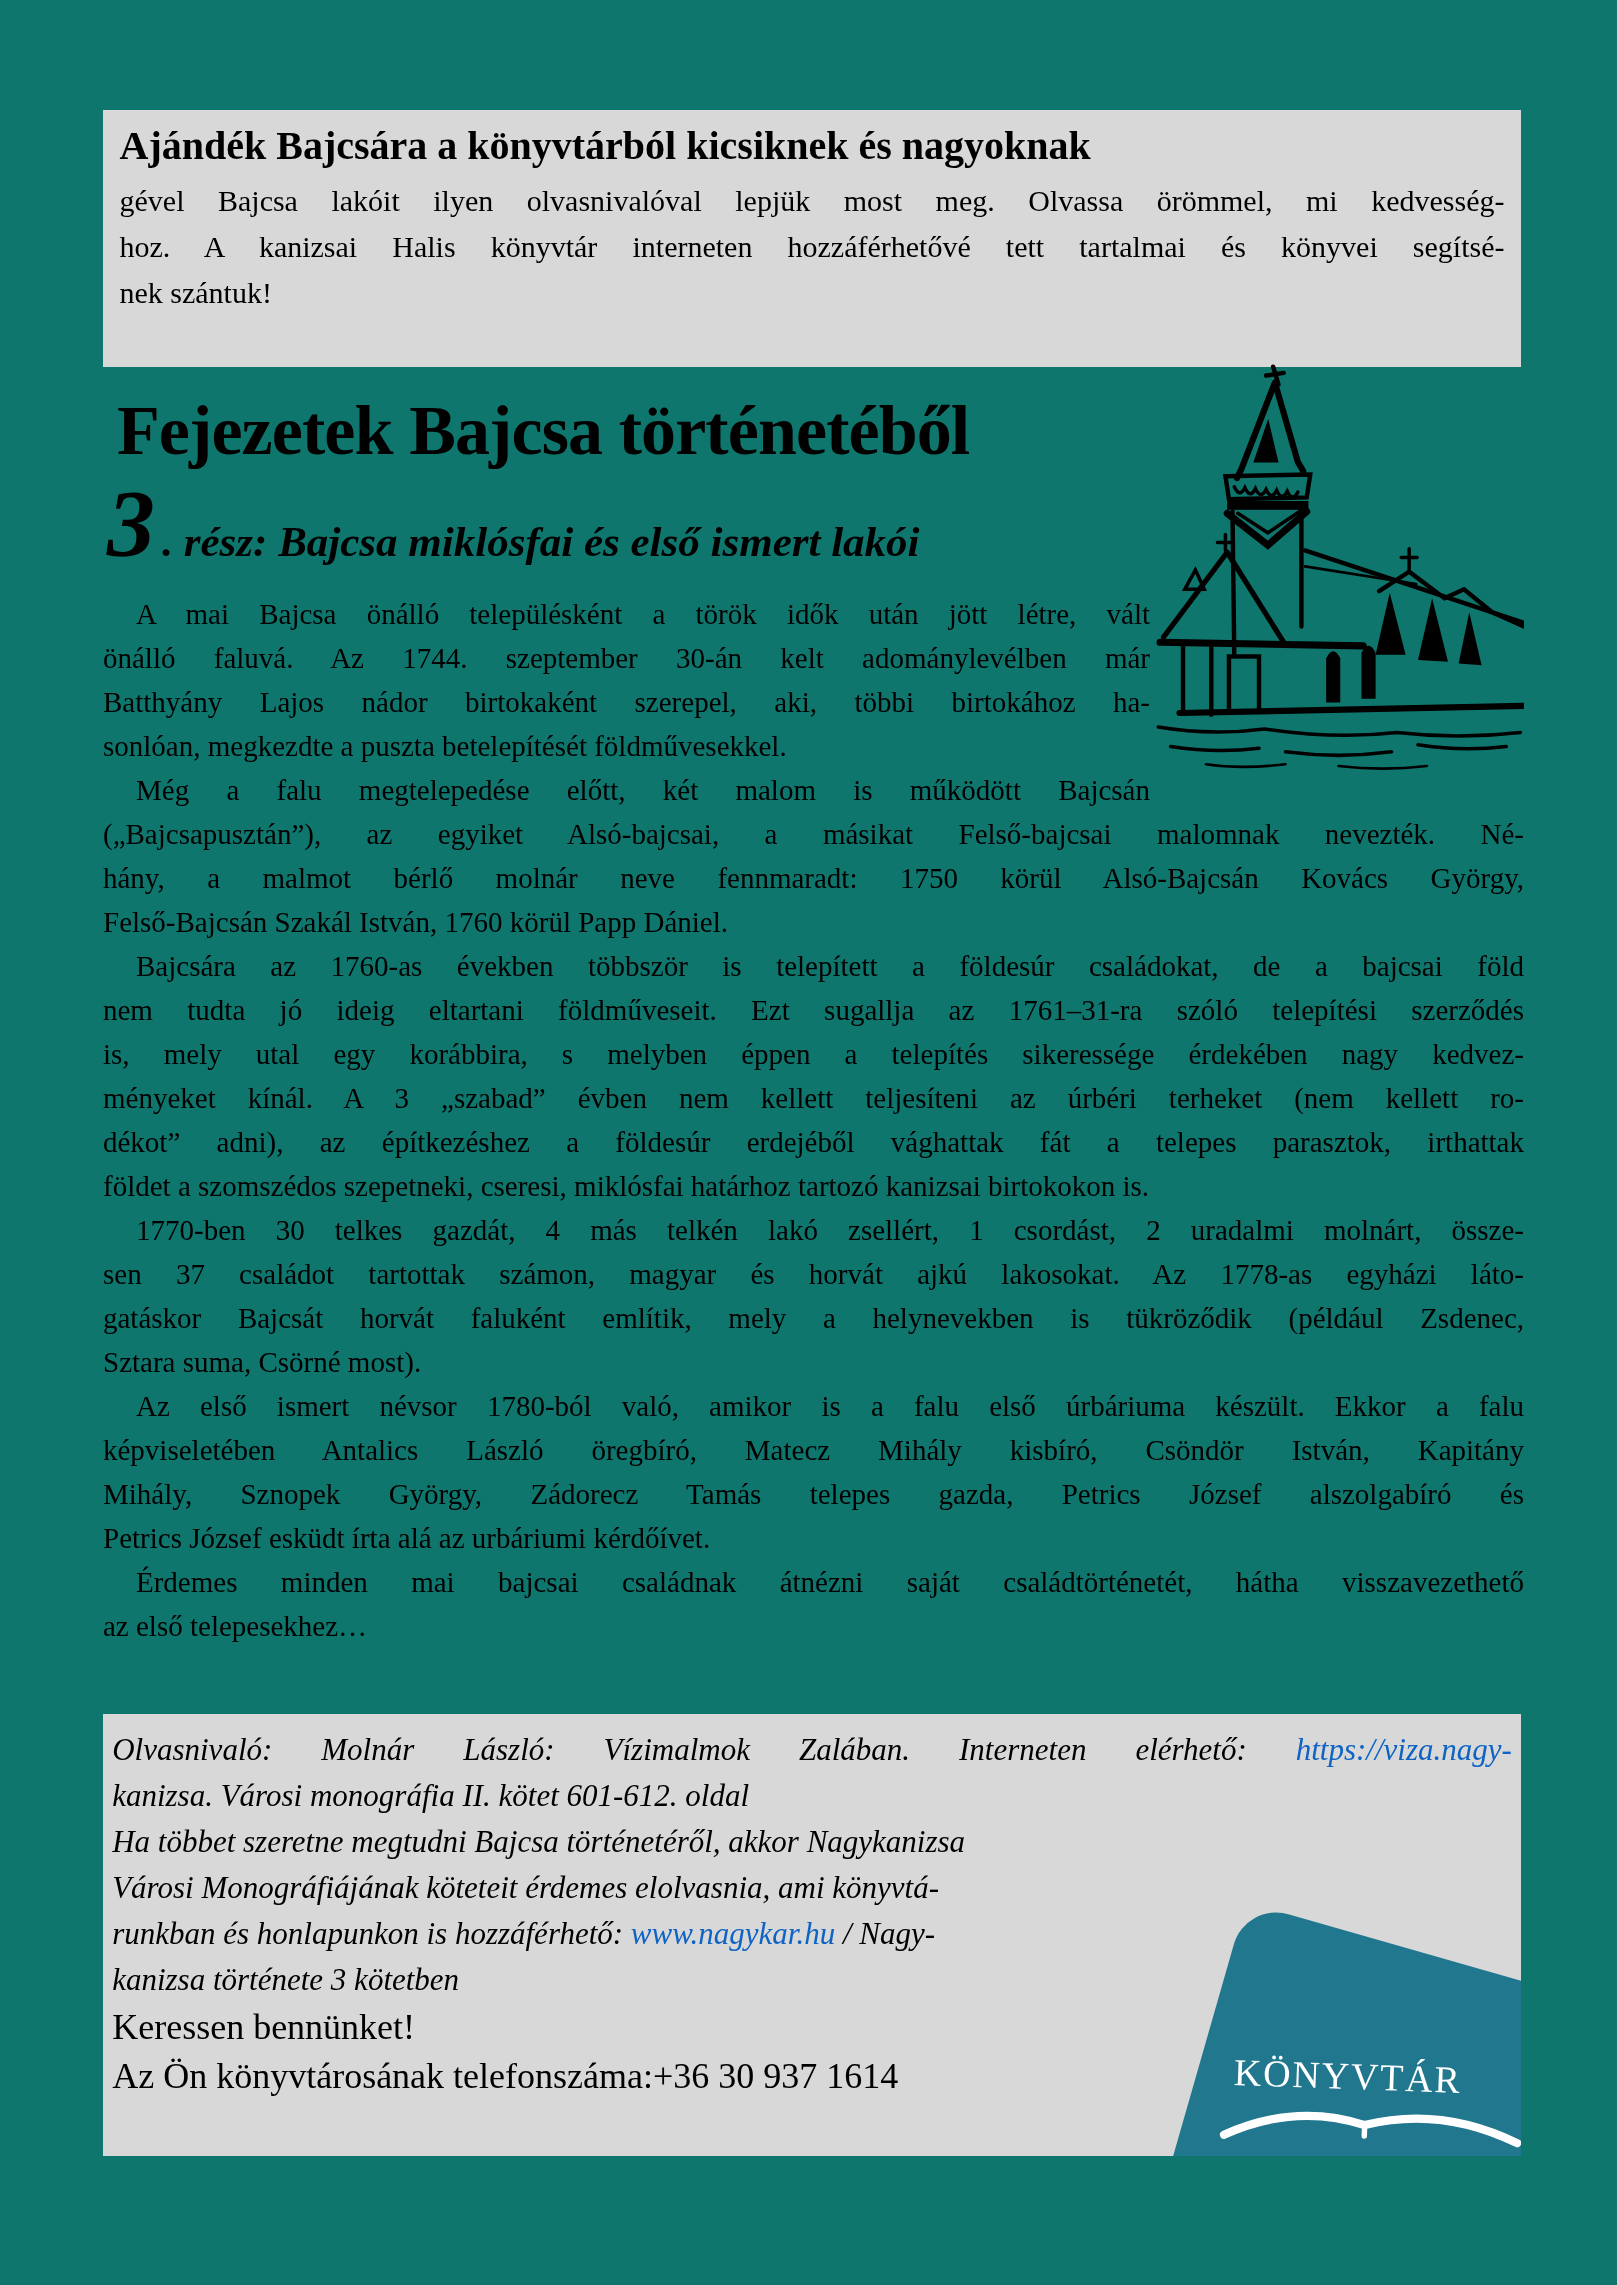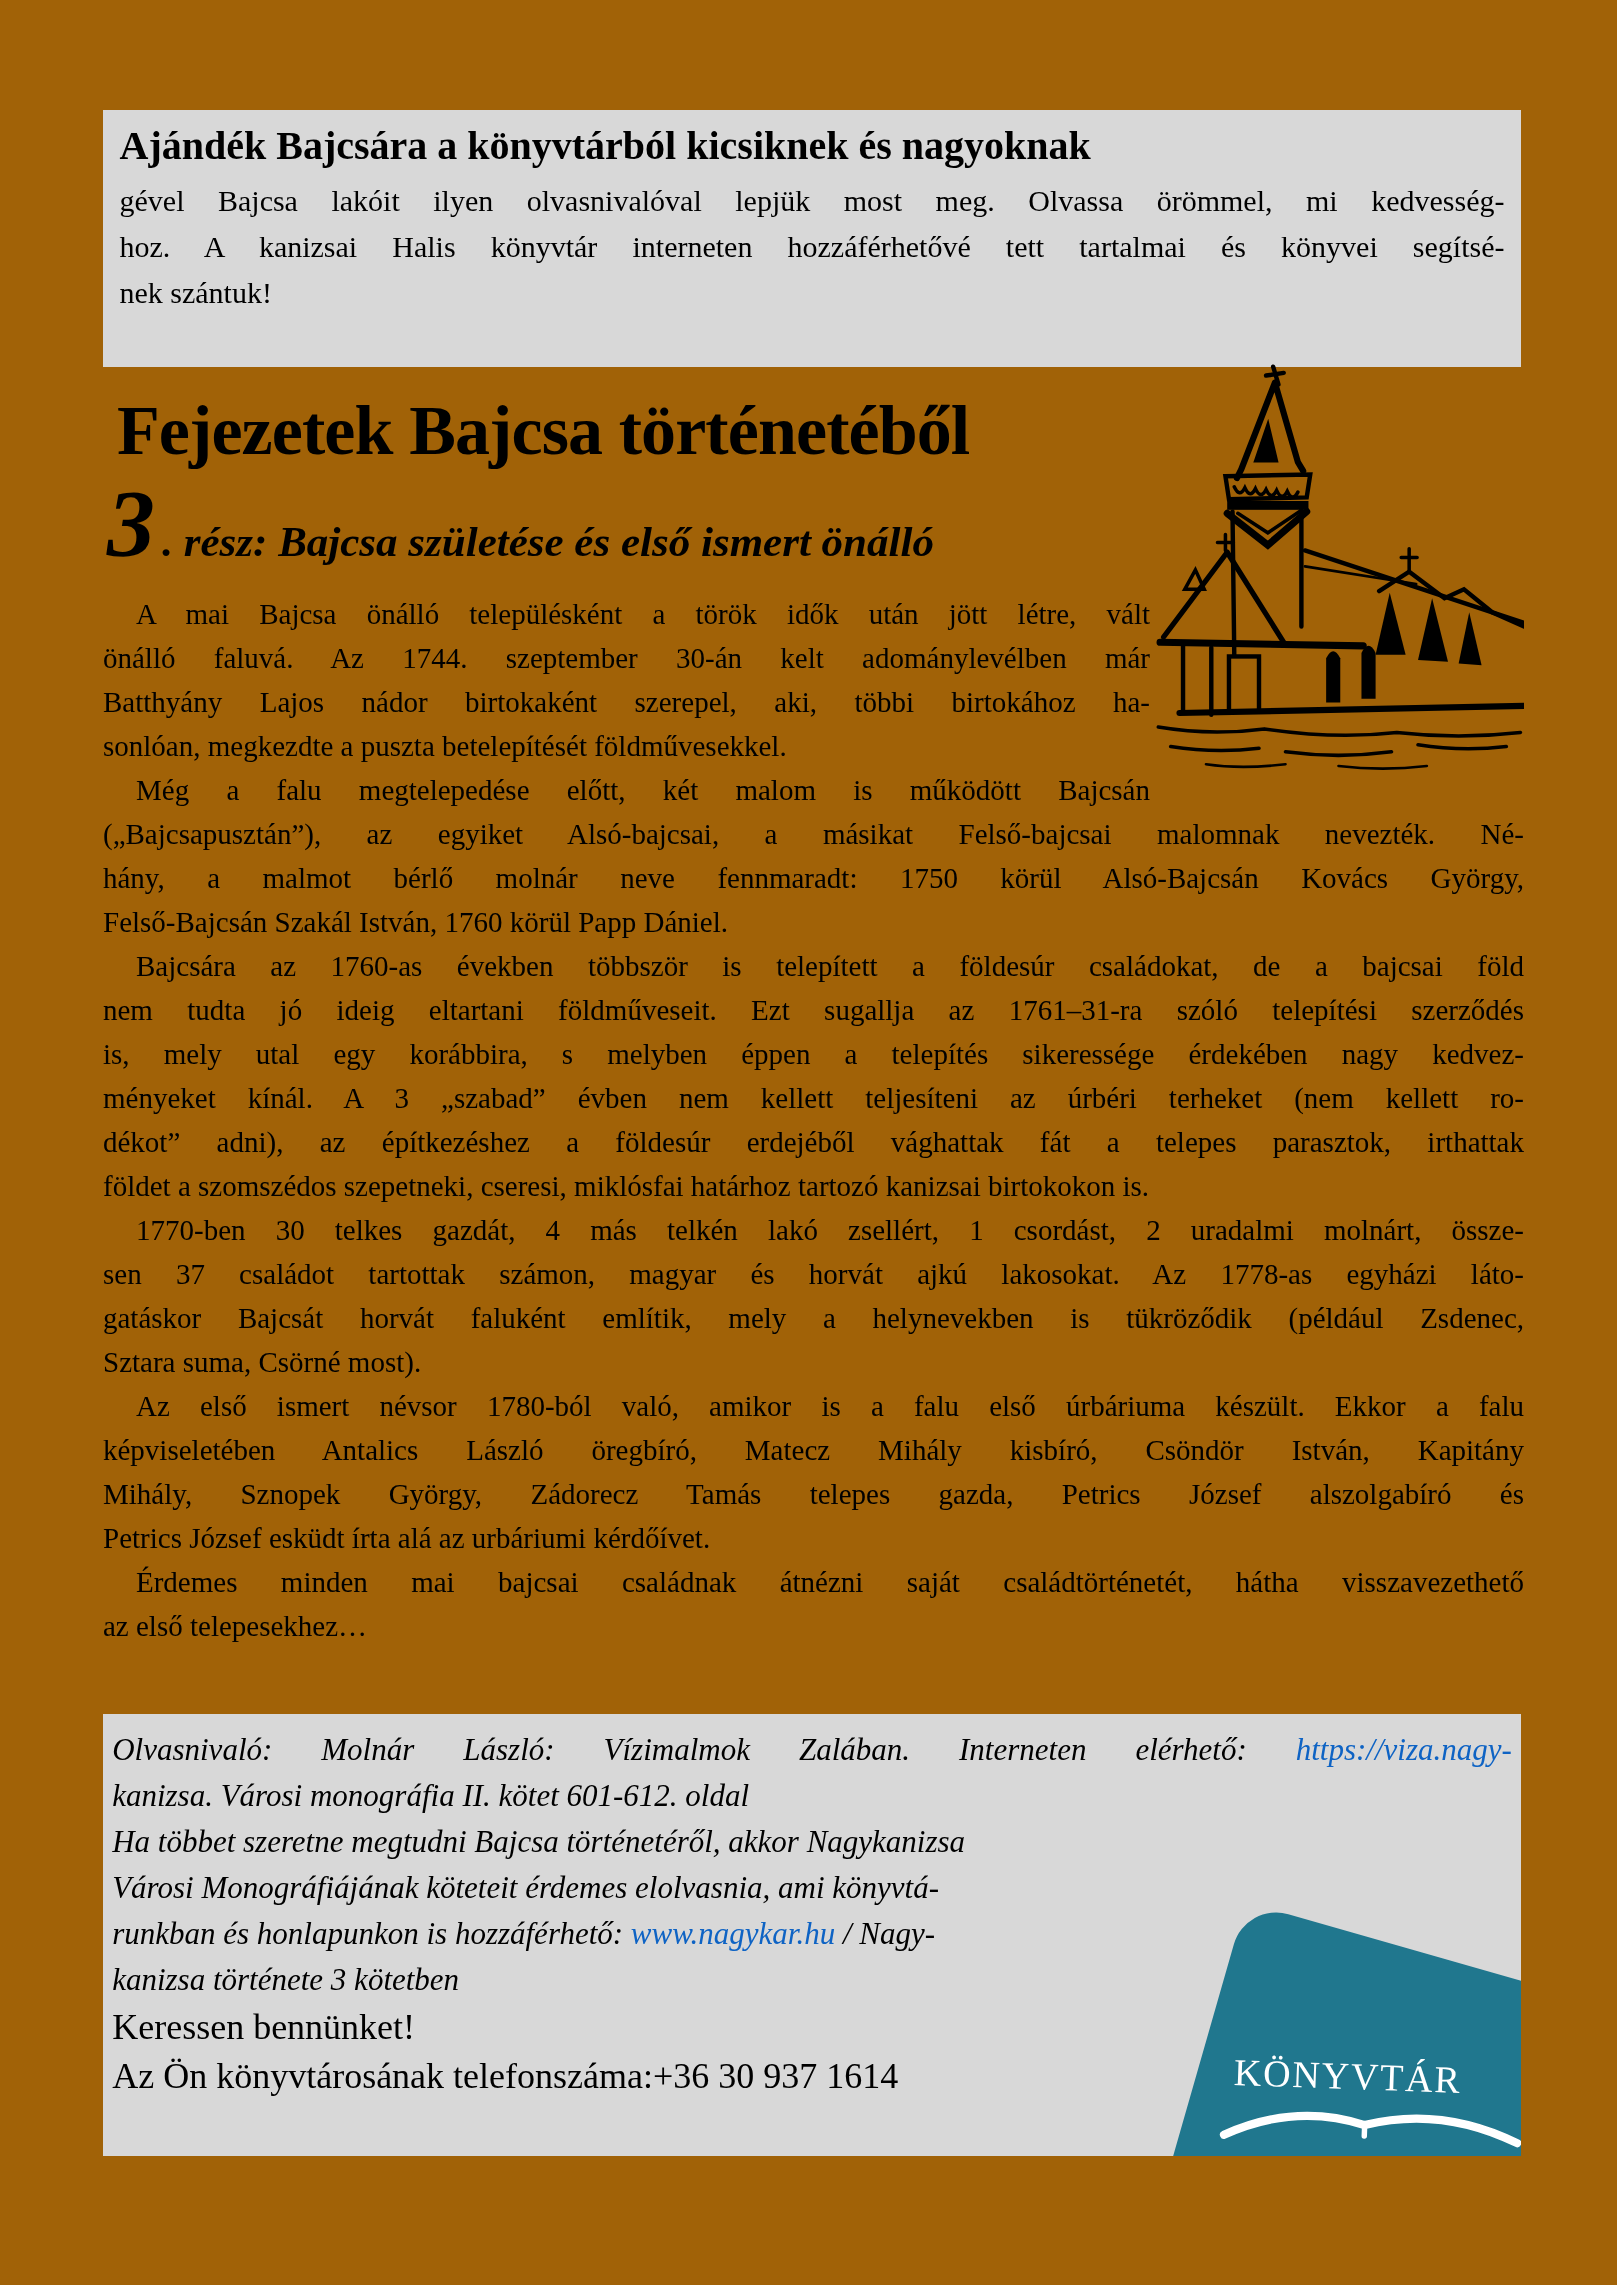--- a/index.html
+++ b/index.html
@@ -1,16 +1,16 @@
 <!DOCTYPE html>
 <html style="font-size:14.7px"><head>
 <meta charset="utf-8">
 <style>
   html,body{margin:0;padding:0;background:#ffffff;}
-  .page{position:relative;width:1617px;height:2286px;background:#a16207;overflow:hidden;
+  .page{position:relative;width:1617px;height:2286px;background:#0f766e;overflow:hidden;
         font-family:"Liberation Serif","DejaVu Serif",serif;color:#000;}
   .graybox{position:absolute;background:#d8d8d8;box-sizing:border-box;}
   .headerbox{left:103px;top:110px;width:1418px;height:257px;padding:13px 16.5px;}
   .headerbox h1{margin:0 0 9.2px 0;font-size:40px;font-weight:bold;line-height:1.15;}
   .headerbox .line{font-size:30px;line-height:46px;}
   .main-title{position:absolute;left:105px;top:379px;margin:12px;font-size:70px;font-weight:bold;letter-spacing:-0.9px;white-space:nowrap;}
   .subtitle{position:absolute;left:107px;top:476px;display:flex;align-items:baseline;font-style:italic;font-weight:bold;}
   .big3{font-size:96px;line-height:1;}
   .subrest{font-size:43px;margin-left:7.3px;white-space:nowrap;}
   .body-col{position:absolute;left:103px;top:592px;width:1421px;}
@@ -41,21 +41,21 @@
         <div class="line just"><span>gével Bajcsa lakóit ilyen olvasnivalóval lepjük most meg. Olvassa örömmel, mi kedvesség-</span></div>
         <div class="line just"><span>hoz. A kanizsai Halis könyvtár interneten hozzáférhetővé tett tartalmai és könyvei segítsé-</span></div>
         <div class="line"><span>nek szántuk!</span></div>
       </div>
   </section>
 
   <h2 class="main-title">Fejezetek Bajcsa történetéből</h2>
 
   <div class="subtitle">
     <span class="big3">3</span>
-    <span class="subrest">. rész: Bajcsa születése és első ismert önálló</span>
+    <span class="subrest">. rész: Bajcsa miklósfai és első ismert lakói</span>
   </div>
 
   <svg class="church" width="371" height="422" viewBox="0 0 420 470" aria-hidden="true">
     <g stroke="#000" fill="none" stroke-linecap="round">
       <path d="M136,6 l6,20 M128,16 l20,-3" stroke-width="5"></path>
       <path d="M138,24 L100,122 L95,132 M138,24 L164,114 L170,124" stroke-width="7"></path>
       <path d="M117,112 L130,74 L139,112 Z" stroke-width="5" fill="#000"></path>
       <path d="M82,130 L178,128 L174,154 L86,156 Z" stroke-width="5"></path>
       <path d="M92,142 q6,13 12,1 q6,13 12,1 q6,13 12,1 q6,13 12,1 q6,13 12,1 q6,13 12,1" stroke-width="4"></path>
       <rect x="84" y="158" width="92" height="10" fill="#000" stroke="none"></rect>

